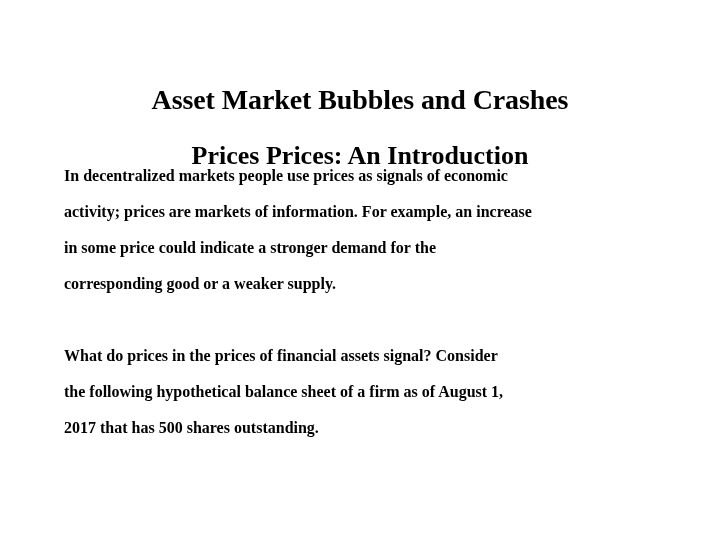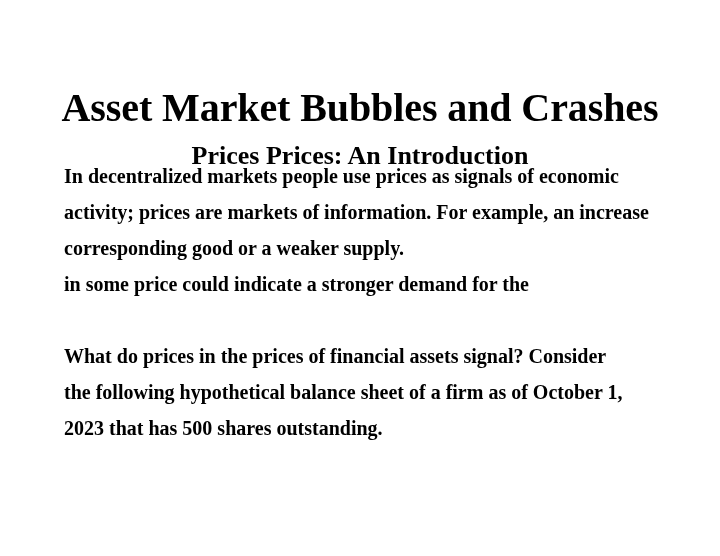--- a/index.html
+++ b/index.html
@@ -21,21 +21,21 @@
     height: 556px;
     background: #ffffff;
     box-sizing: border-box;
   }
   .slide-title {
     position: absolute;
     left: 0;
     top: 58px;
     width: 720px;
     text-align: center;
-    font-size: 40px;
+    font-size: 28px;
     font-weight: bold;
     line-height: 46px;
     letter-spacing: -0.1px;
     color: #000000;
     white-space: nowrap;
   }
   .slide-subtitle {
     position: absolute;
     left: 0;
     top: 118px;
@@ -48,21 +48,21 @@
     white-space: nowrap;
   }
   .body-block {
     position: absolute;
     left: 64px;
     top: 158px;
     width: 600px;
   }
   .body-paragraph {
     margin: 0;
-    font-size: 20px;
+    font-size: 16px;
     font-weight: bold;
     line-height: 36px;
     color: #000000;
     text-align: left;
   }
   .body-paragraph .line {
     display: block;
     white-space: nowrap;
   }
   .paragraph-gap {
@@ -77,27 +77,27 @@
 
   <h1 class="slide-title">Asset Market Bubbles and Crashes</h1>
 
   <h2 class="slide-subtitle">Prices Prices: An Introduction</h2>
 
   <div class="body-block">
 
     <p class="body-paragraph">
       <span class="line">In decentralized markets people use prices as signals of economic</span>
       <span class="line">activity; prices are markets of information. For example, an increase</span>
+      <span class="line">in some price could indicate a stronger demand for the</span>
       <span class="line">corresponding good or a weaker supply.</span>
-      <span class="line">in some price could indicate a stronger demand for the</span>
     </p>
 
     <span class="paragraph-gap"></span>
 
     <p class="body-paragraph">
       <span class="line">What do prices in the prices of financial assets signal? Consider</span>
-      <span class="line">the following hypothetical balance sheet of a firm as of October 1,</span>
-      <span class="line">2023 that has 500 shares outstanding.</span>
+      <span class="line">the following hypothetical balance sheet of a firm as of August 1,</span>
+      <span class="line">2017 that has 500 shares outstanding.</span>
     </p>
 
   </div>
 
 </div>
 
 </body></html>

